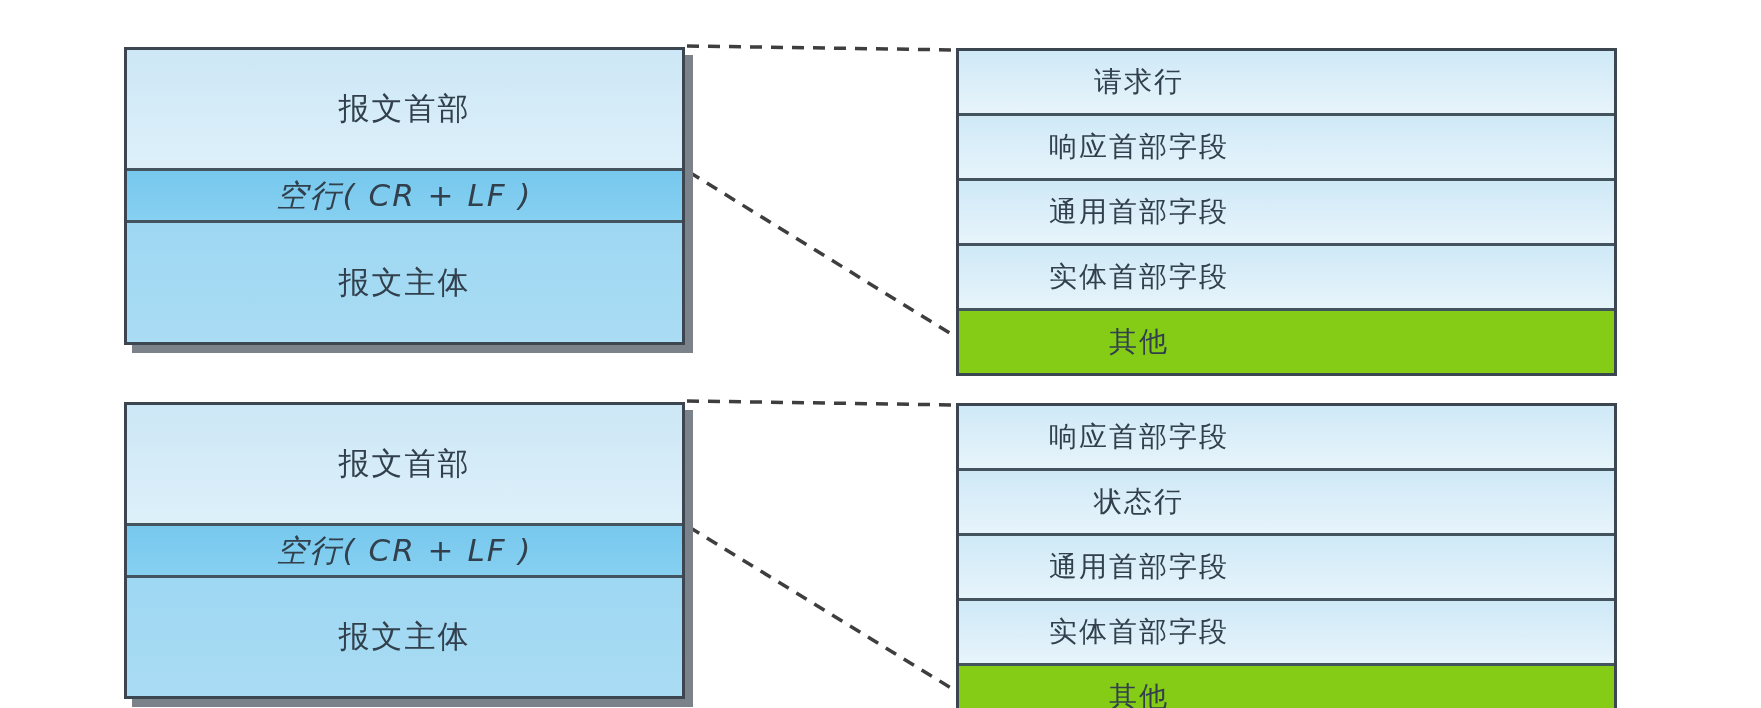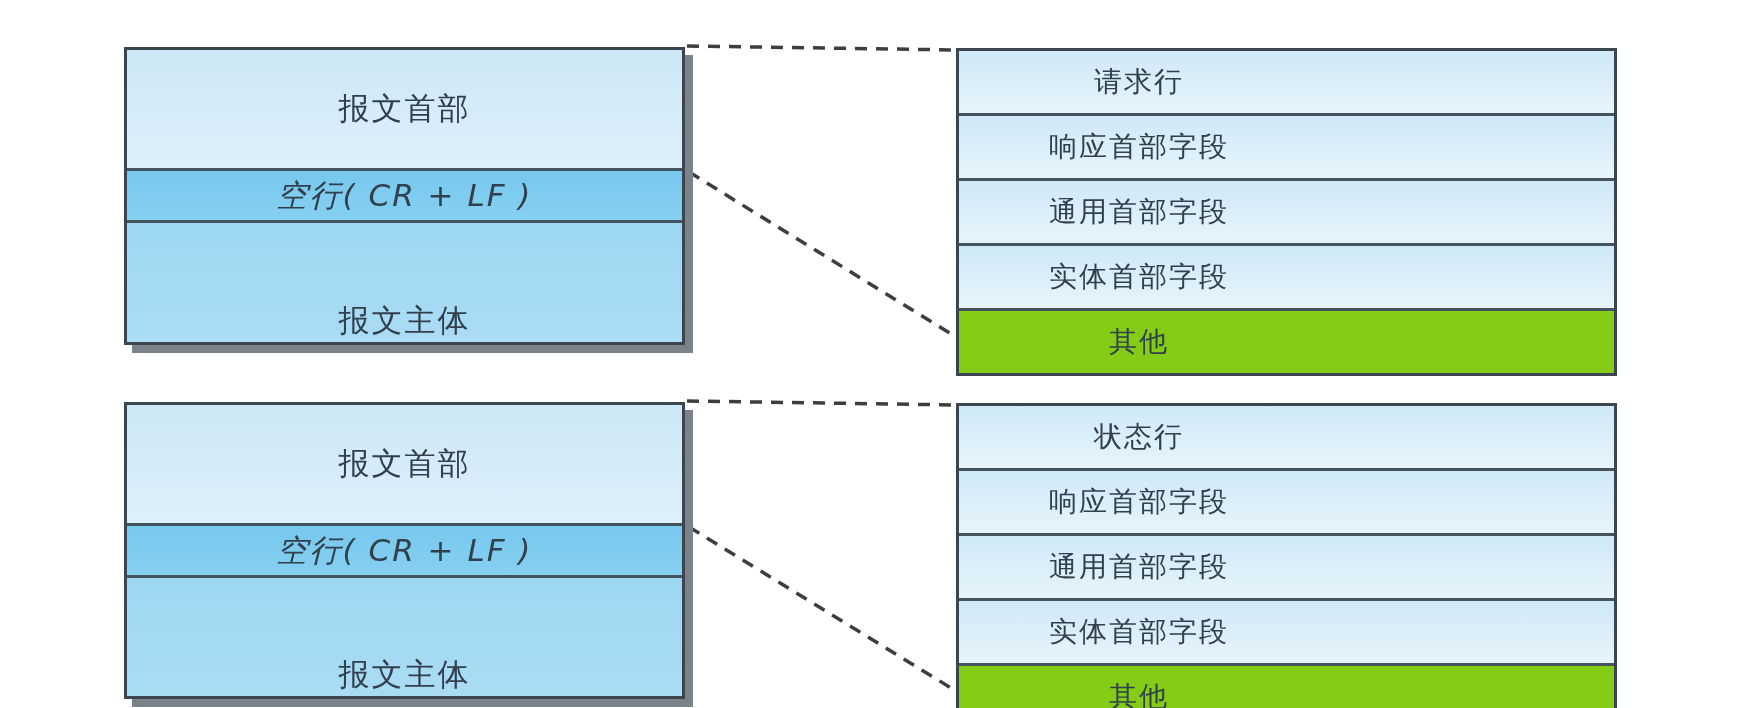--- a/index.html
+++ b/index.html
@@ -46,21 +46,20 @@
     height: 55px;
     flex: 0 0 55px;
     background: linear-gradient(180deg, #77c8ee 0%, #86d0f1 100%);
     border-top: 3px solid #44545e;
     border-bottom: 3px solid #44545e;
     font-style: italic;
   }
   .msg-body {
     flex: 1 1 auto;
     background: linear-gradient(180deg, #9ed7f2 0%, #aadcf4 100%);
-    align-items: flex-end;
   }
 
   
   .expanded-box {
     position: absolute;
     left: 956px;
     width: 661px;
     height: 328px;
     border: 3px solid #3c4650;
     display: flex;
@@ -138,20 +137,20 @@
     </div>
     <div class="msg-row msg-blank">
       <span>空行( CR + LF )</span>
     </div>
     <div class="msg-row msg-body">
       <span>报文主体</span>
     </div>
   </div>
 
   <div class="expanded-box bottom">
+    <div class="exp-row">响应首部字段</div>
     <div class="exp-row">状态行</div>
-    <div class="exp-row">响应首部字段</div>
     <div class="exp-row">通用首部字段</div>
     <div class="exp-row">实体首部字段</div>
     <div class="exp-row other">其他</div>
   </div>
 
 </div>
 
 </body></html>

